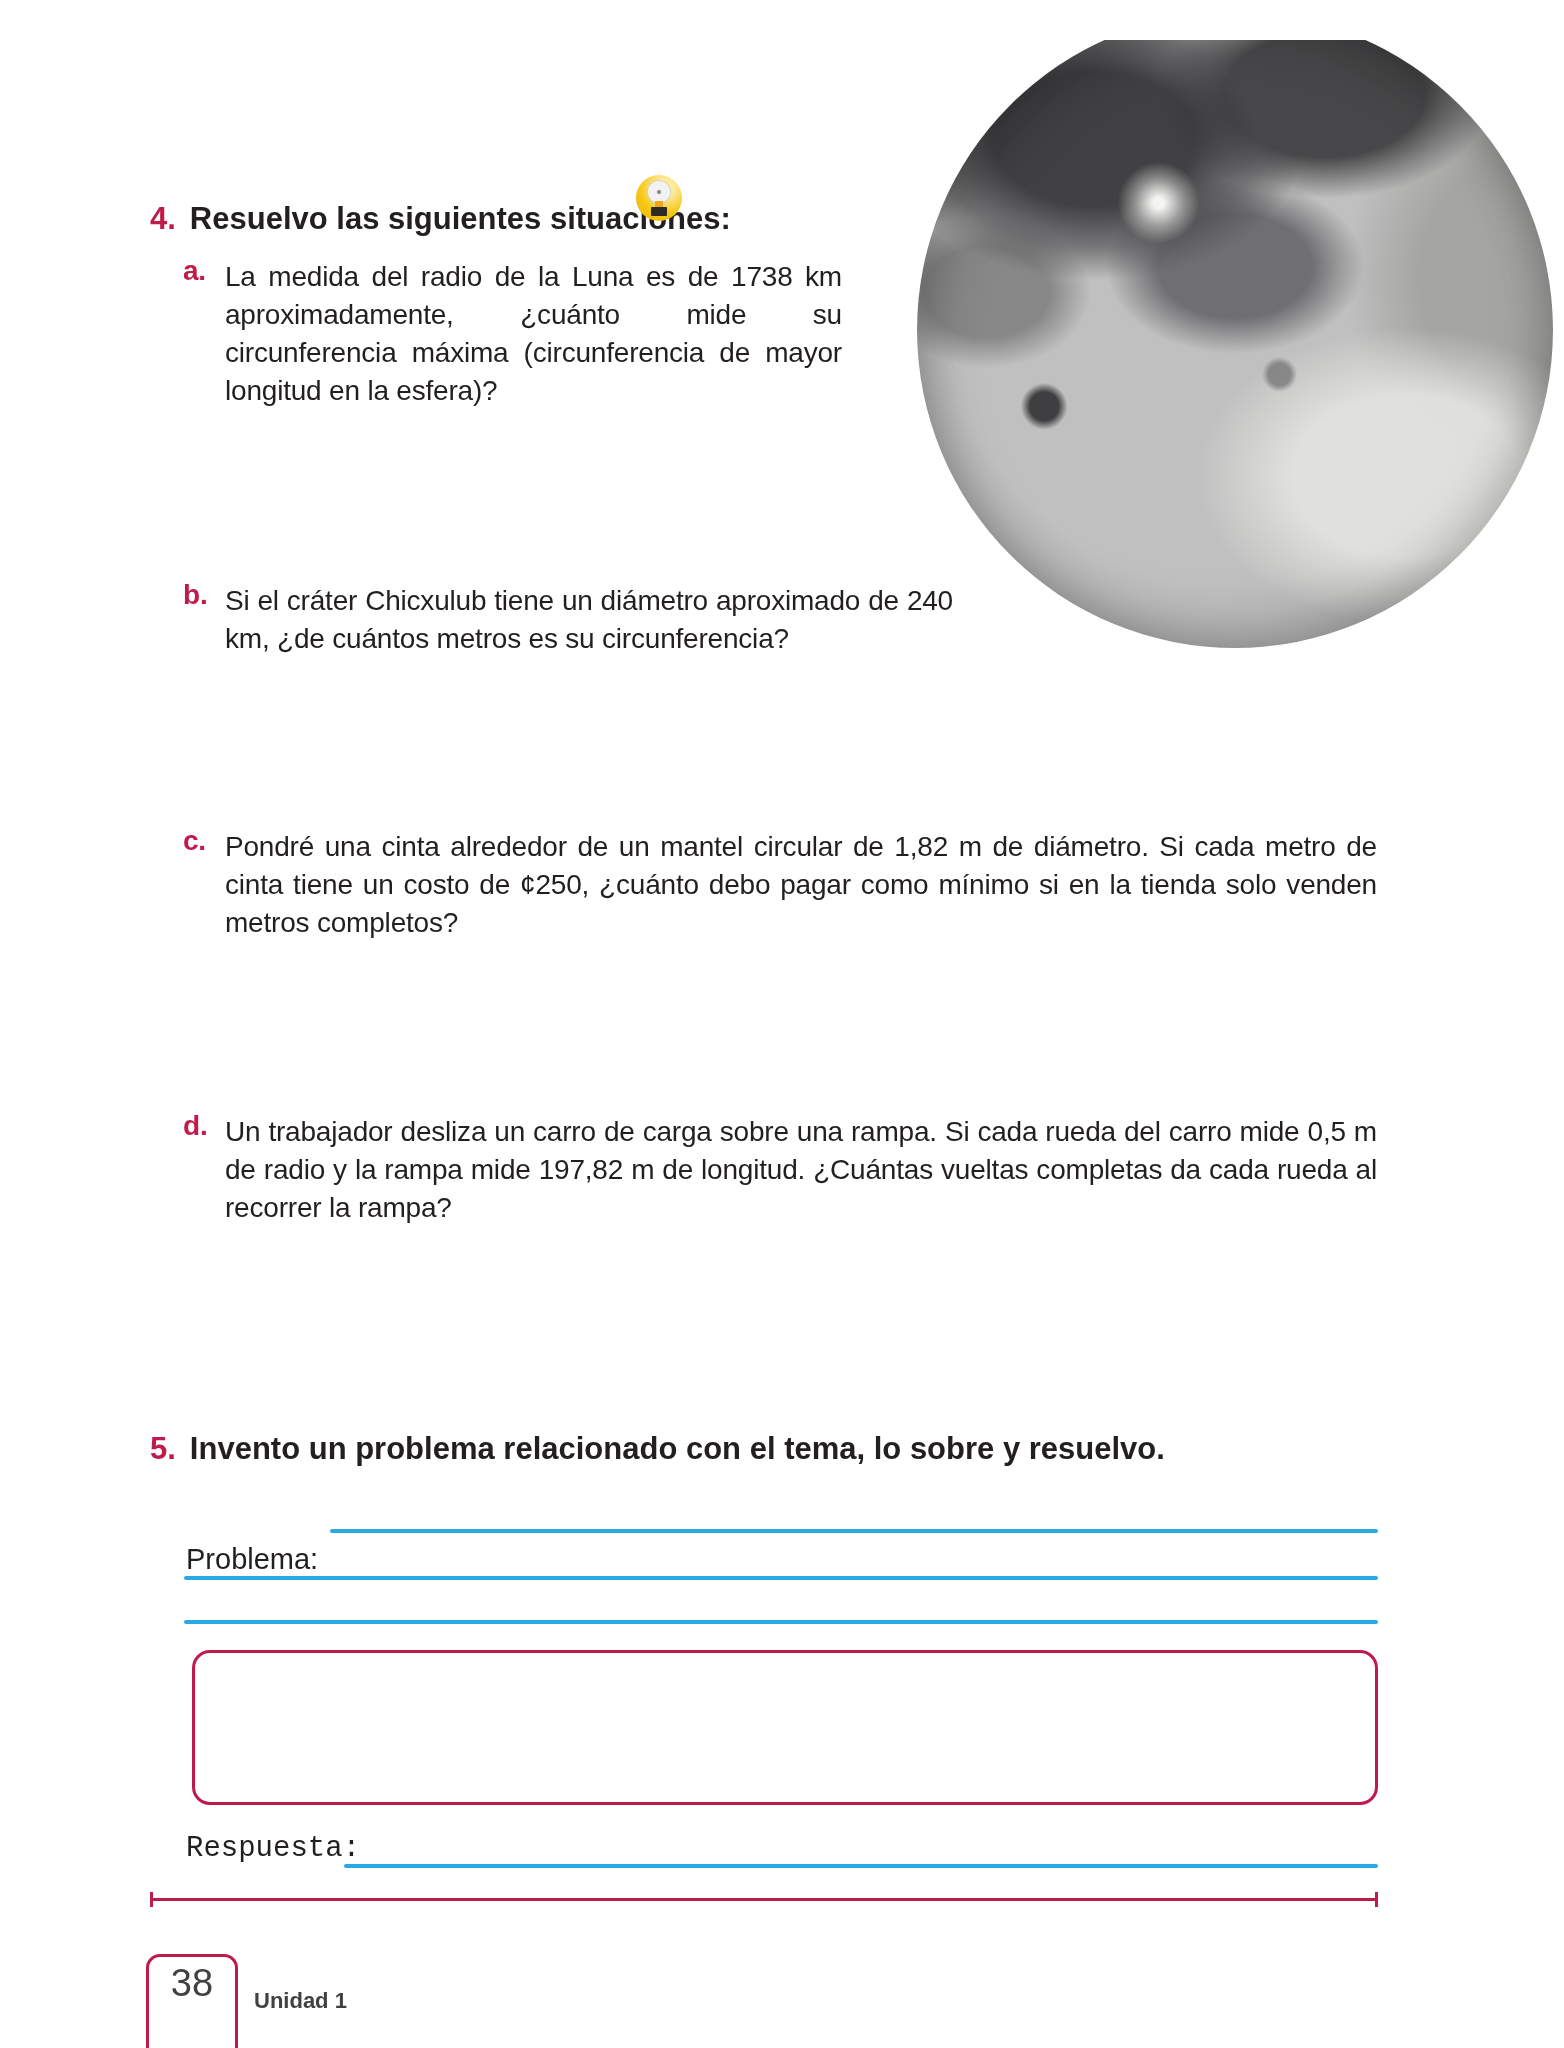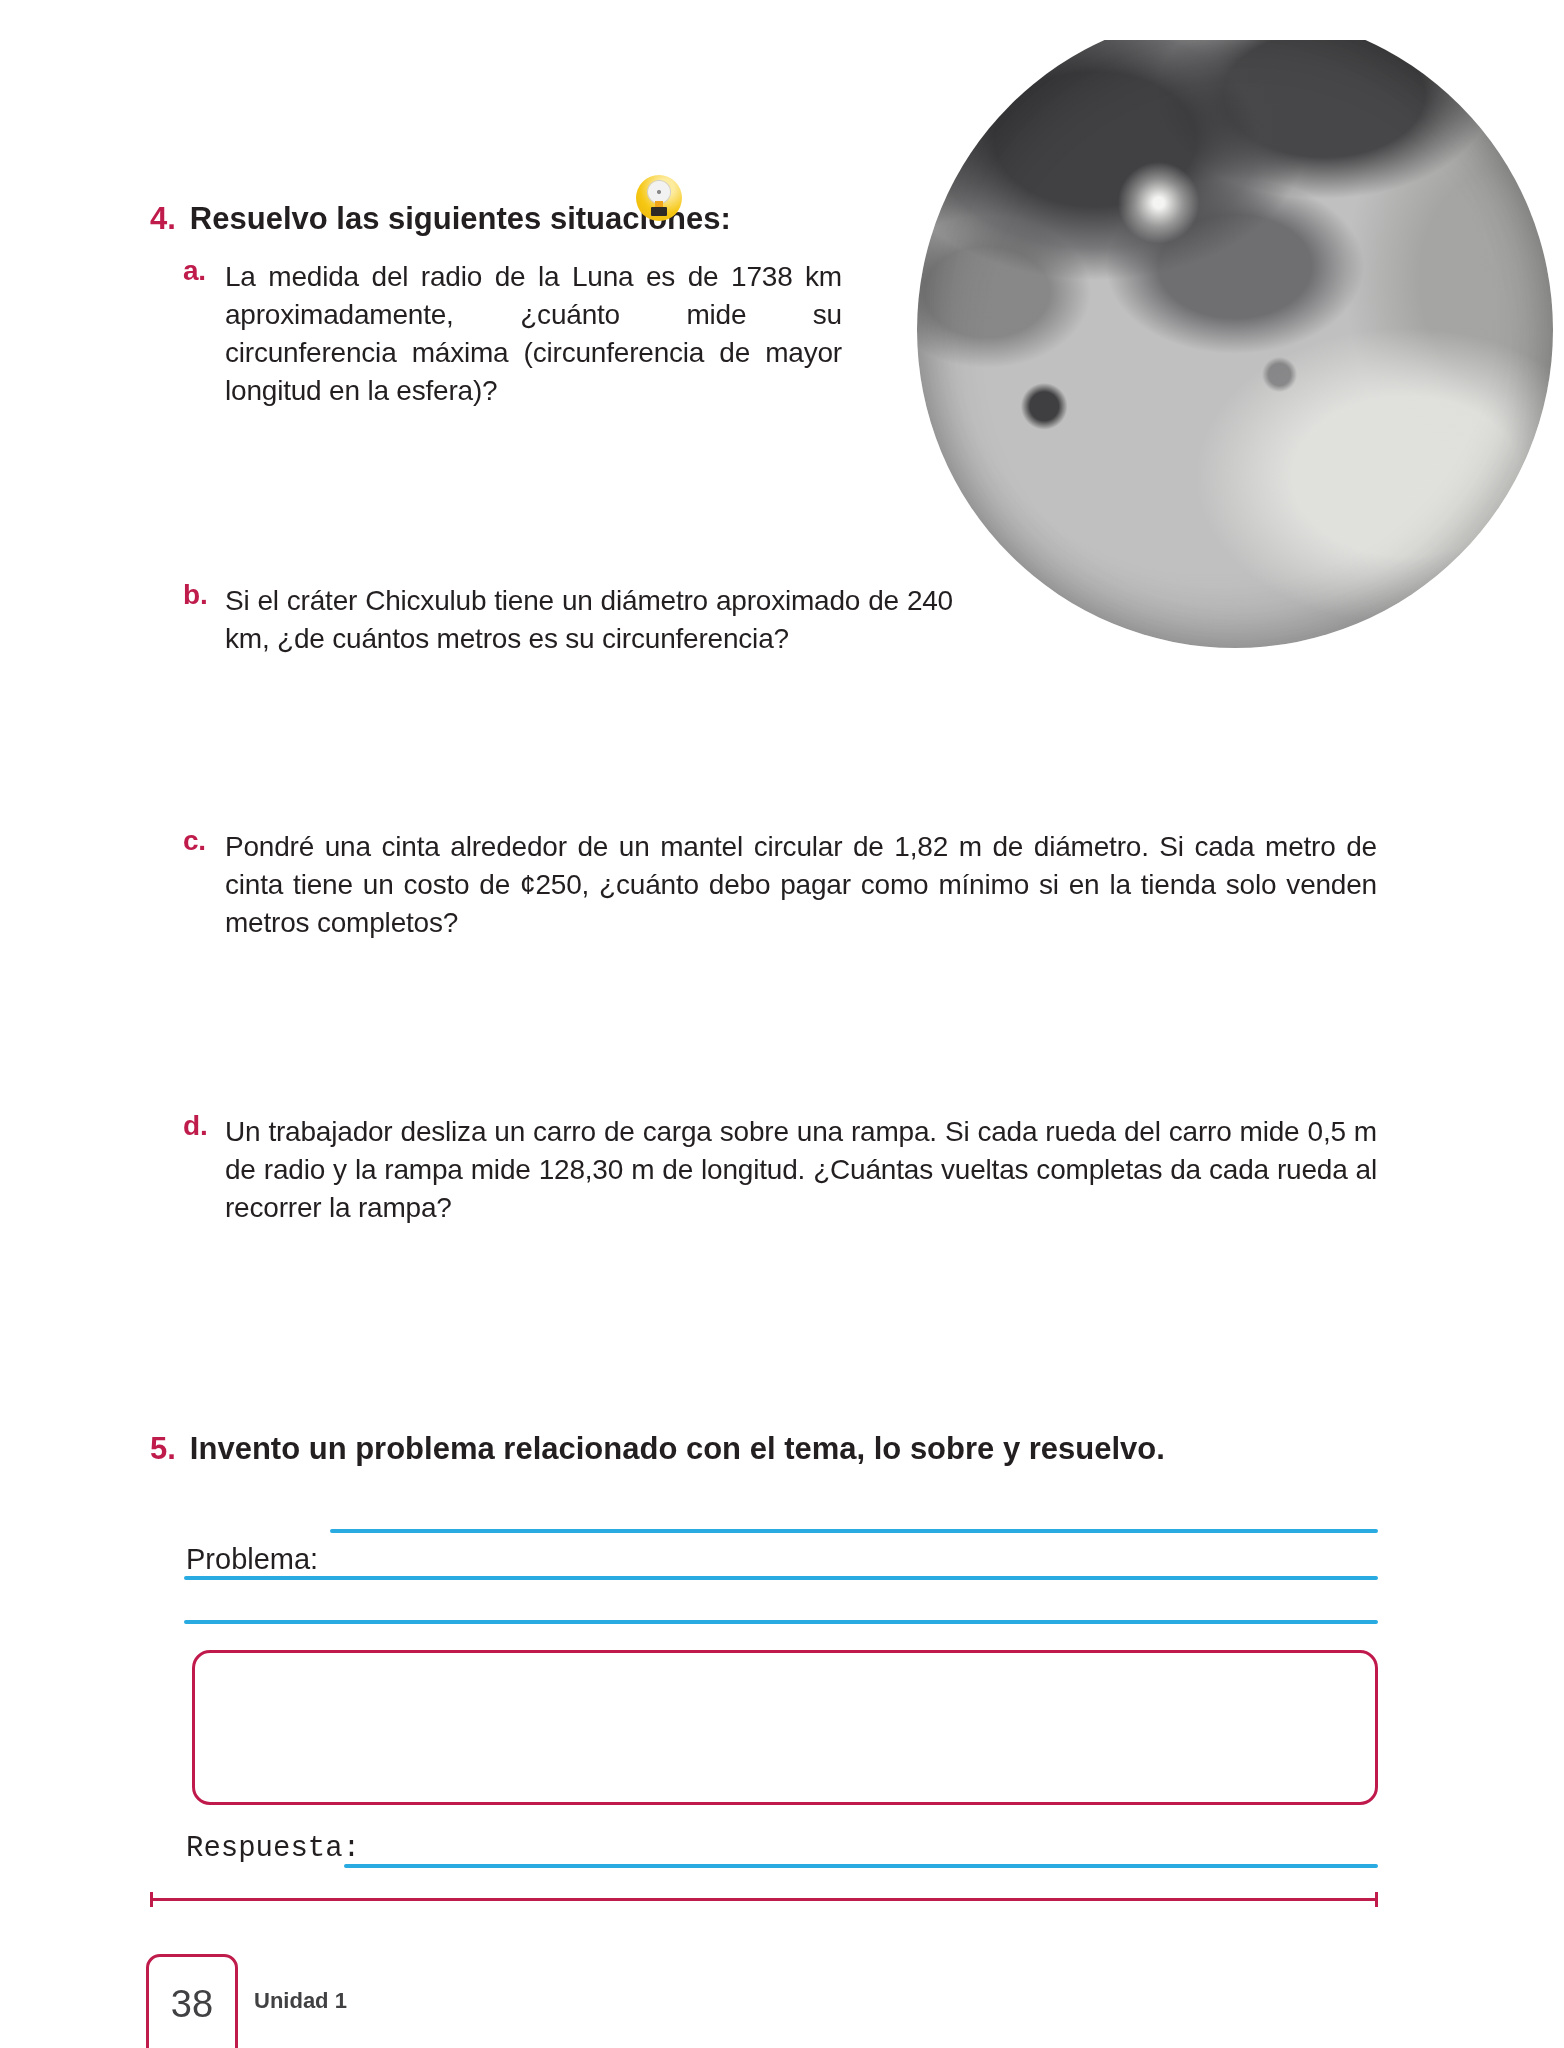--- a/index.html
+++ b/index.html
@@ -44,21 +44,21 @@
   }
   .moon-cut{background:linear-gradient(to top right, rgba(255,255,255,0) 49.6%, #ffffff 50%);}
   
   .blueline{height:4px;background:#29abe2;border-radius:2px;}
   .label{font-size:29px;line-height:34px;color:#231f20;}
   .answerbox{border:3px solid #c01a4d;border-radius:18px;background:#ffffff;}
   .rule{height:3px;background:#bf1b4b;}
   .rule .tick{position:absolute;top:-6px;width:3px;height:15px;background:#bf1b4b;}
   .tick.right{right:0;}
   .pagebox{border:3px solid #bf1b4b;border-radius:14px;background:#ffffff;text-align:center;}
-  .pagebox .pnum{font-size:38px;color:#414042;margin-top:26px;}
+  .pagebox .pnum{font-size:38px;color:#414042;margin-top:5px;}
   .unit{font-size:22px;font-weight:700;color:#414042;}
 </style>
 </head>
 <body>
 
 <div id="page">
 
   <div class="abs moon-clip" style="left:905px;top:40px;width:659px;height:612px;">
     <div class="moon" style="position:absolute;left:12px;top:-28px;"></div>
     <div class="abs moon-cut" style="left:550px;top:0;width:109px;height:118px;"></div>
@@ -84,21 +84,21 @@
     <p>Si el cráter Chicxulub tiene un diámetro aproximado de 240 km, ¿de cuántos metros es su circunferencia?</p>
   </div>
 
   <div class="abs item" style="left:183px;top:822px;width:1200px;">
     <span class="marker">c.</span>
     <p>Pondré una cinta alrededor de un mantel circular de 1,82 m de diámetro. Si cada metro de cinta tiene un costo de ¢250, ¿cuánto debo pagar como mínimo si en la tienda solo venden metros completos?</p>
   </div>
 
   <div class="abs item" style="left:183px;top:1107px;width:1200px;">
     <span class="marker">d.</span>
-    <p>Un trabajador desliza un carro de carga sobre una rampa. Si cada rueda del carro mide 0,5 m de radio y la rampa mide 128,30 m de longitud. ¿Cuántas vueltas completas da cada rueda al recorrer la rampa?</p>
+    <p>Un trabajador desliza un carro de carga sobre una rampa. Si cada rueda del carro mide 0,5 m de radio y la rampa mide 197,82 m de longitud. ¿Cuántas vueltas completas da cada rueda al recorrer la rampa?</p>
   </div>
 
   <div class="abs heading" style="left:150px;top:1430px;">
     <span class="num">5.</span>
     <span>Invento un problema relacionado con el tema, lo sobre y resuelvo.</span>
   </div>
 
   <div class="abs label" style="left:186px;top:1542px;">Problema:</div>
   <div class="abs blueline" style="left:330px;top:1529px;width:1048px;"></div>
   <div class="abs blueline" style="left:184px;top:1576px;width:1194px;"></div>

